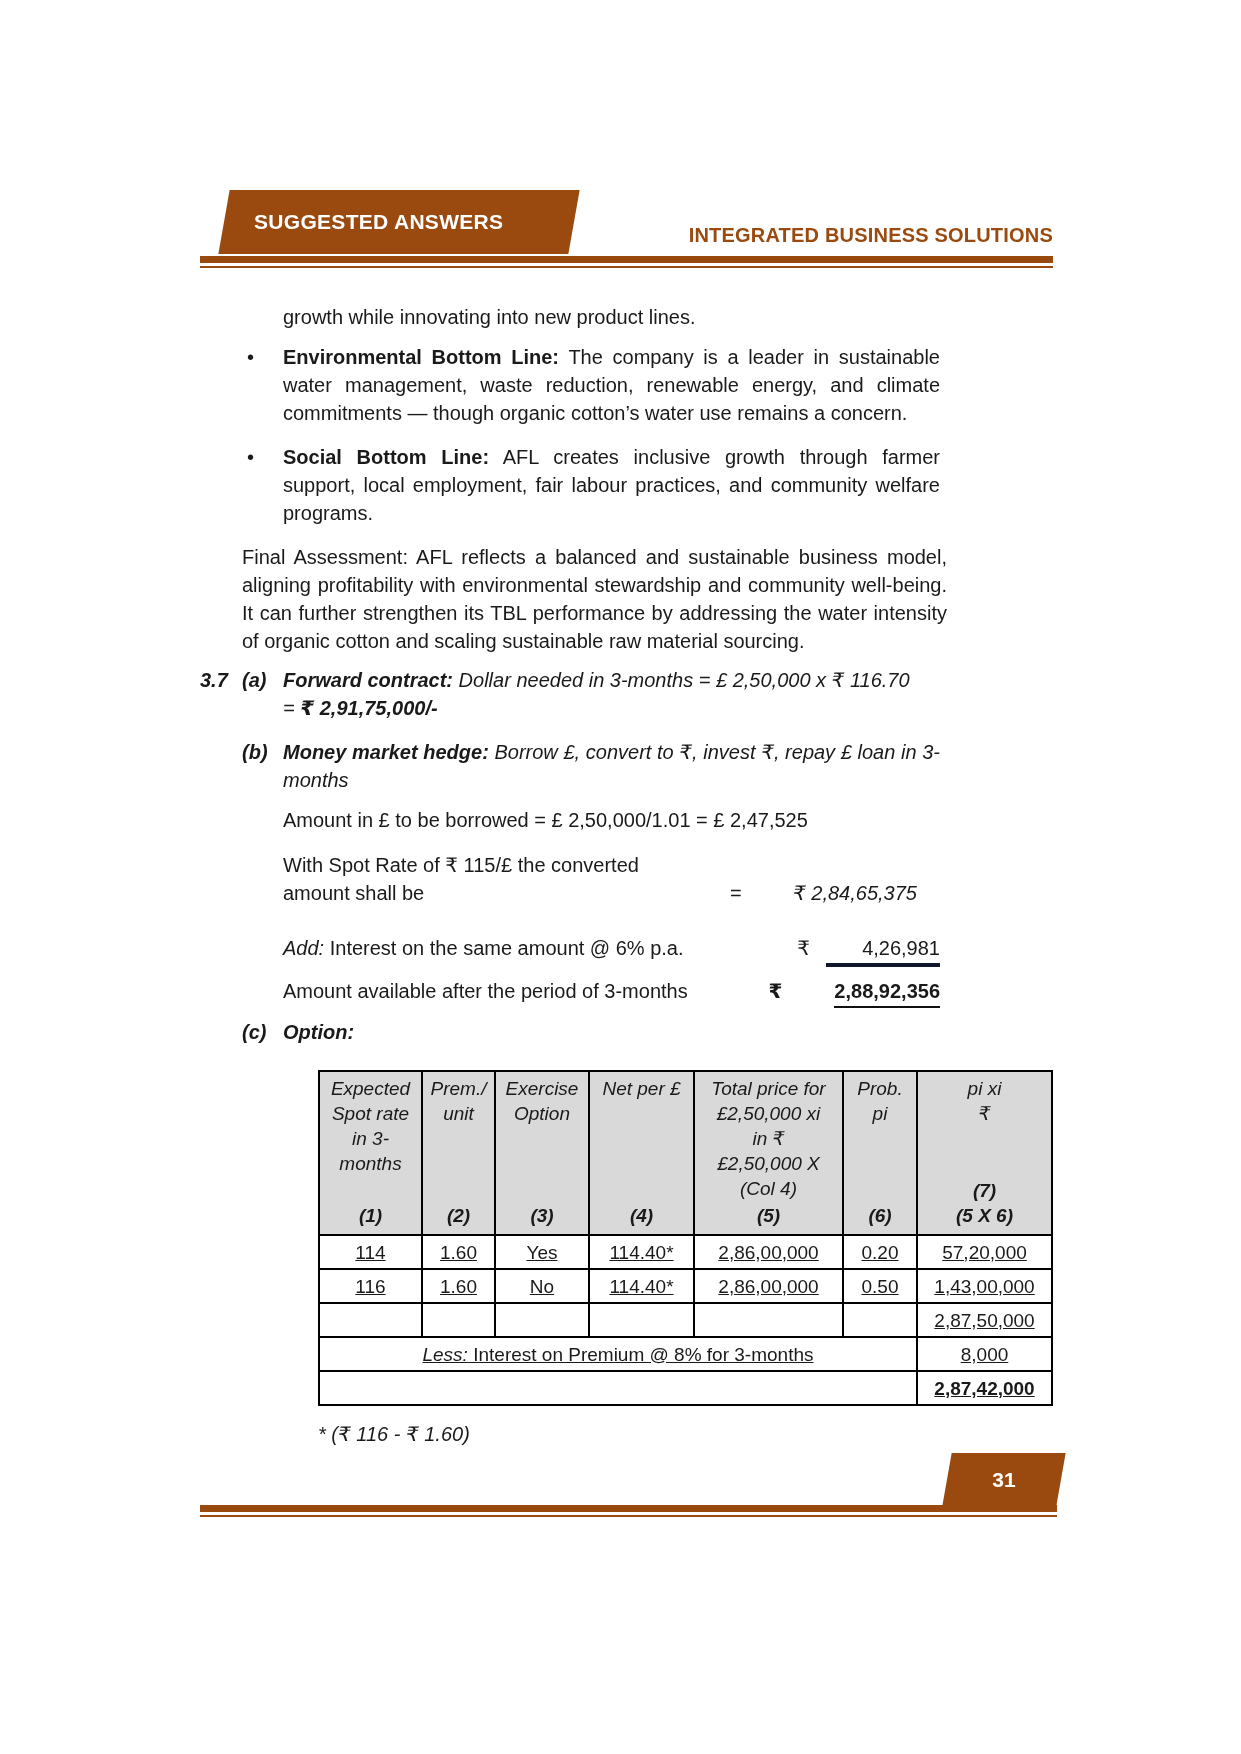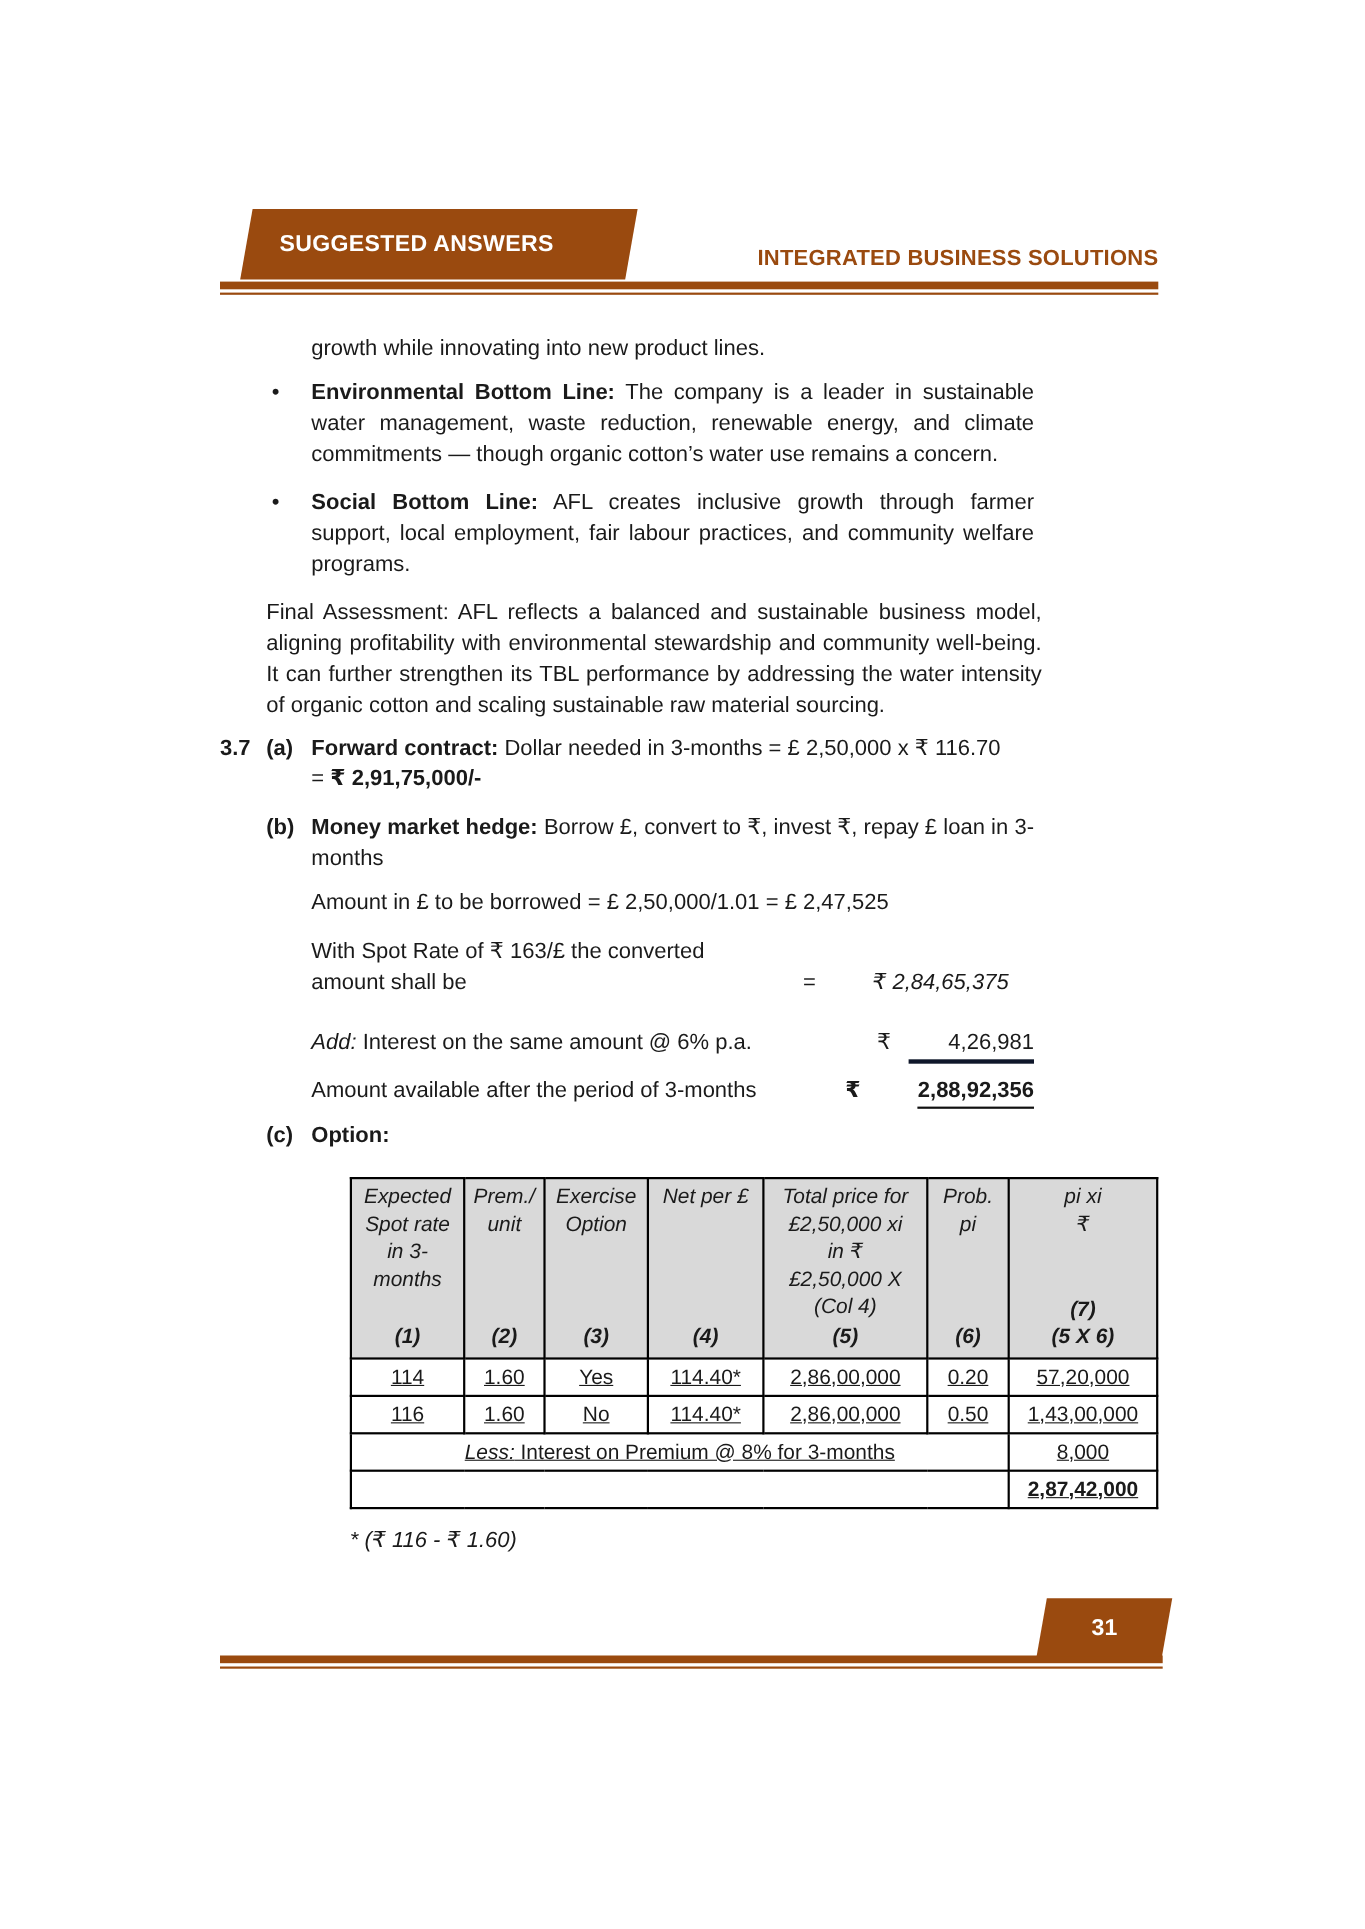--- a/index.html
+++ b/index.html
@@ -33,21 +33,21 @@
   .rule .thin{height:2px;background:#9A4A0F;}
   .hdr-rule{top:256px;}
   .ftr-rule{top:1505px;width:857px;}
   
   .content{position:absolute;left:200px;top:303px;width:860px;}
   .p-cont{margin:0 0 12px 83px;width:657px;}
   .bullet-row{display:flex;margin:0 0 16px 0;}
   .bullet-mark{width:83px;padding-left:47px;box-sizing:border-box;}
   .bullet-body{width:657px;text-align:justify;}
   .p-final{margin:0 0 11px 42px;width:705px;text-align:justify;}
-  .q-row{display:flex;margin:0 0 16px 0;}
+  .q-row{display:flex;margin:0 0 16px 0;font-style:italic;}
   .q-num{width:42px;font-weight:bold;}
   .q-letter{width:41px;font-weight:bold;}
   .q-body{width:657px;text-align:justify;}
   .q-body-c{width:657px;font-weight:bold;}
   .bold{font-weight:bold;}
   .italic{font-style:italic;}
   .m-line{margin:0 0 17px 83px;width:657px;}
   .m-line-last{margin-bottom:27px;}
   .calc-row{display:flex;margin:0 0 10px 83px;width:657px;align-items:baseline;}
   .calc-label{flex:1;}
@@ -128,21 +128,21 @@
 
     <div class="q-row" style="margin-bottom:12px;">
       <div class="q-num"></div>
       <div class="q-letter">(b)</div>
       <div class="q-body"><b>Money market hedge:</b> <span>Borrow £, convert to ₹, invest ₹, repay £ loan in 3-months</span></div>
     </div>
 
     <p class="m-line">Amount in £ to be borrowed = £ 2,50,000/1.01 = £ 2,47,525</p>
 
     <div>
-      <p class="m-line" style="margin-bottom:0;">With Spot Rate of ₹ 163/£ the converted</p>
+      <p class="m-line" style="margin-bottom:0;">With Spot Rate of ₹ 115/£ the converted</p>
       <div class="calc-row m-line-last" style="margin-bottom:27px;">
         <div class="calc-label">amount shall be</div>
         <div class="calc-eq">=</div>
         <div class="calc-amt">₹ 2,84,65,375</div>
       </div>
     </div>
 
     <div class="calc-row add-row">
       <div class="calc-label"><span class="italic">Add:</span> <span>Interest on the same amount @ 6% p.a.</span></div>
       <span class="cur">₹</span>
@@ -242,20 +242,29 @@
         <tr>
           <td>116</td>
           <td>1.60</td>
           <td>No</td>
           <td>114.40*</td>
           <td>2,86,00,000</td>
           <td>0.50</td>
           <td class="num-right">1,43,00,000</td>
         </tr>
         <tr>
+          <td></td>
+          <td></td>
+          <td></td>
+          <td></td>
+          <td></td>
+          <td></td>
+          <td class="num-right">2,87,50,000</td>
+        </tr>
+        <tr>
           <td class="less-cell" colspan="6"><span class="italic">Less:</span><span> Interest on Premium @ 8% for 3-months</span></td>
           <td class="num-right">8,000</td>
         </tr>
         <tr>
           <td colspan="6"></td>
           <td class="total-cell">2,87,42,000</td>
         </tr>
       </tbody>
     </table>
 

